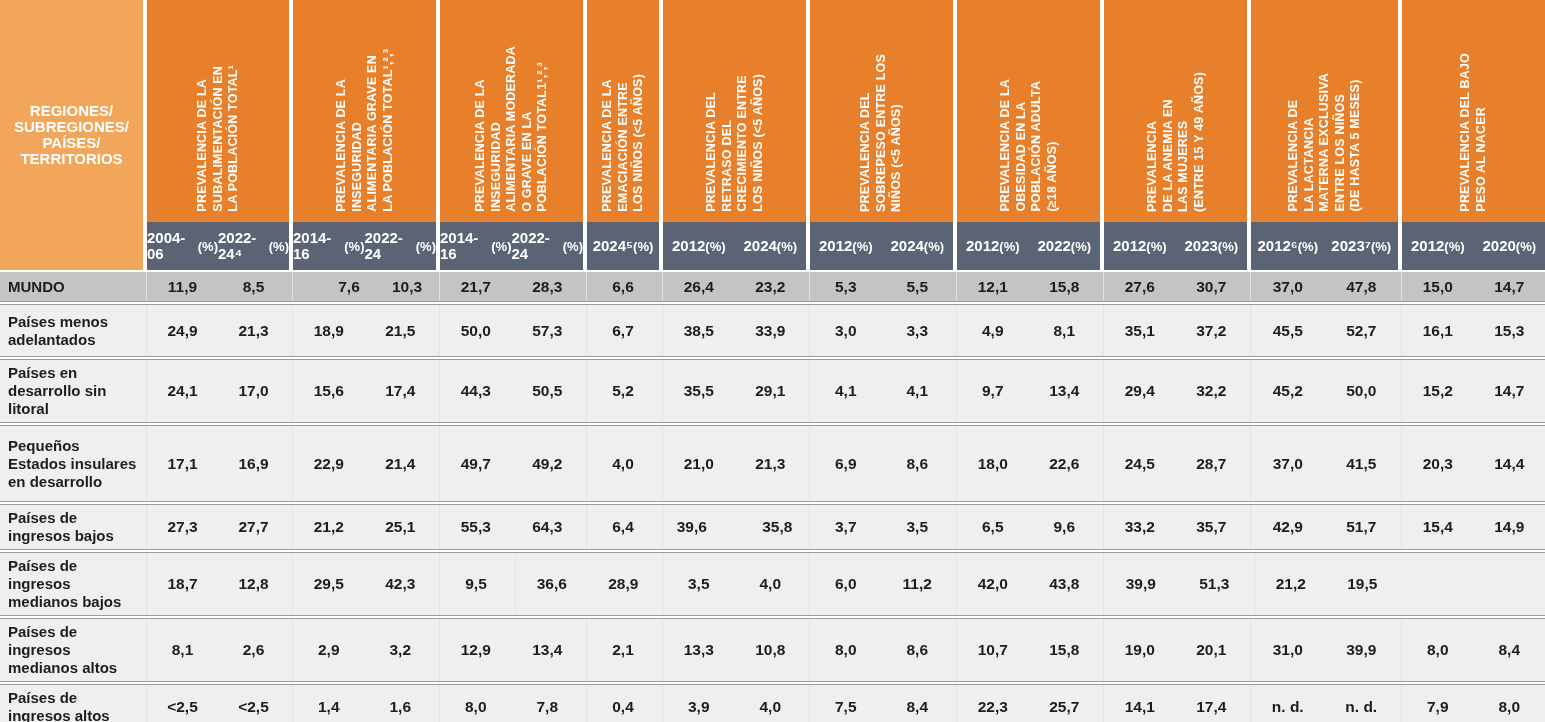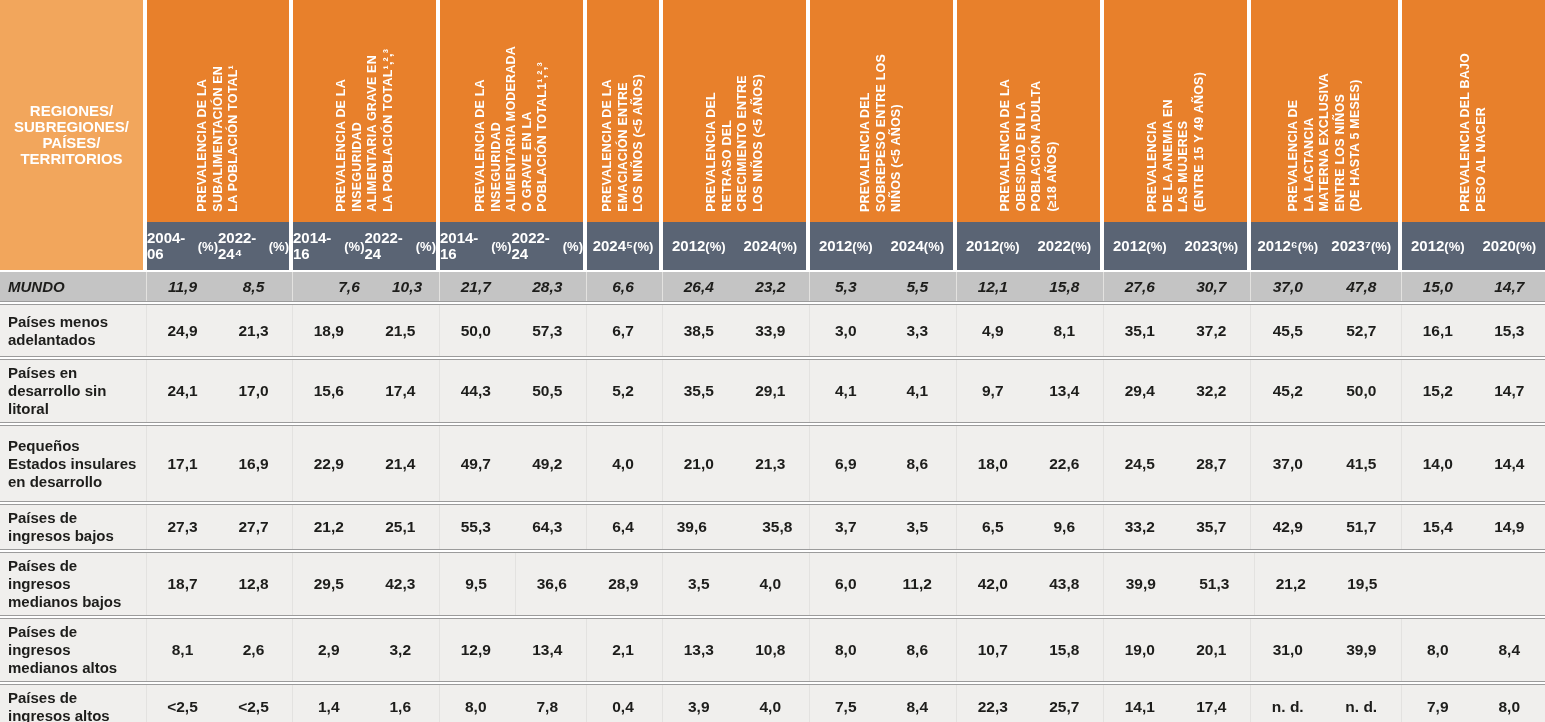--- a/index.html
+++ b/index.html
@@ -29,21 +29,21 @@
   .yrs{height:48px;flex:0 0 48px;background:#5A6474;display:flex;}
   .yr{flex:1;display:flex;align-items:center;justify-content:center;color:#fff;font-weight:bold;}
   .yr-t{font-size:15px;line-height:16px;}
   .yr-u{font-size:13px;line-height:14px;margin-top:2px;}
   
   #tbody{display:flex;flex-direction:column;row-gap:2px;margin-top:2px;}
   .row{
     display:flex;background:#F0EFED;box-sizing:border-box;
     border-top:1px solid #9B9B9B;border-bottom:1px solid #9B9B9B;
   }
-  .row.mundo{background:#C4C4C4;border-top:none;font-style:italic;}
+  .row.mundo{background:#C4C4C4;border-top:none;}
   .lbl{
     width:143px;flex:0 0 143px;display:flex;align-items:center;
     padding:4px 2px 4px 8px;box-sizing:border-box;
     font-weight:bold;font-size:15px;line-height:18px;color:#1D1D1B;
   }
   .g{margin-left:3px;border-left:1px solid #E3E2E0;display:flex;box-sizing:border-box;}
   .v{
     flex:1;display:flex;align-items:center;justify-content:center;
     font-weight:bold;font-size:15.5px;color:#1D1D1B;
   }
@@ -391,21 +391,21 @@
         </div>
         <div class="g" style="width: 144px; flex: 0 0 144px;">
           <div class="v">24,5</div>
           <div class="v">28,7</div>
         </div>
         <div class="g" style="width: 148px; flex: 0 0 148px;">
           <div class="v">37,0</div>
           <div class="v">41,5</div>
         </div>
         <div class="g" style="width: 144px; flex: 0 0 144px;">
-          <div class="v">14,0</div>
+          <div class="v">20,3</div>
           <div class="v">14,4</div>
         </div>
       </div>
       <div class="row" style="min-height: 43px;">
         <div class="lbl">Países de ingresos bajos</div>
         <div class="g" style="width: 143px; flex: 0 0 143px;">
           <div class="v">27,3</div>
           <div class="v">27,7</div>
         </div>
         <div class="g" style="width: 144px; flex: 0 0 144px;">

